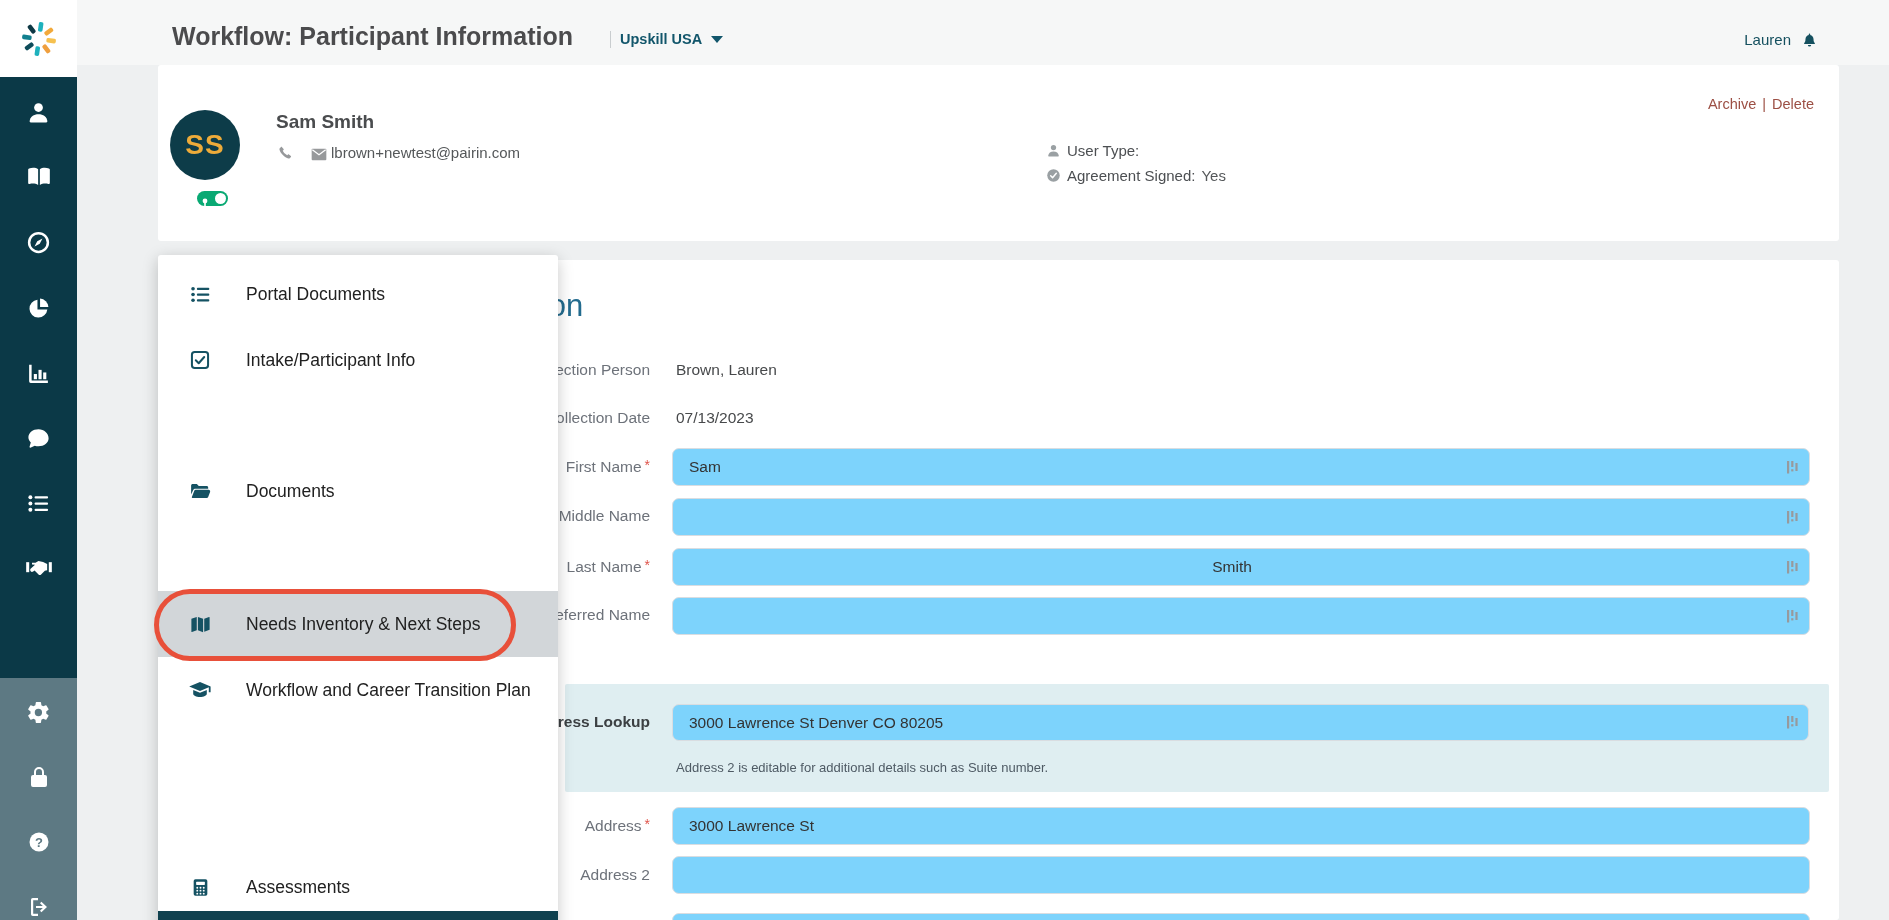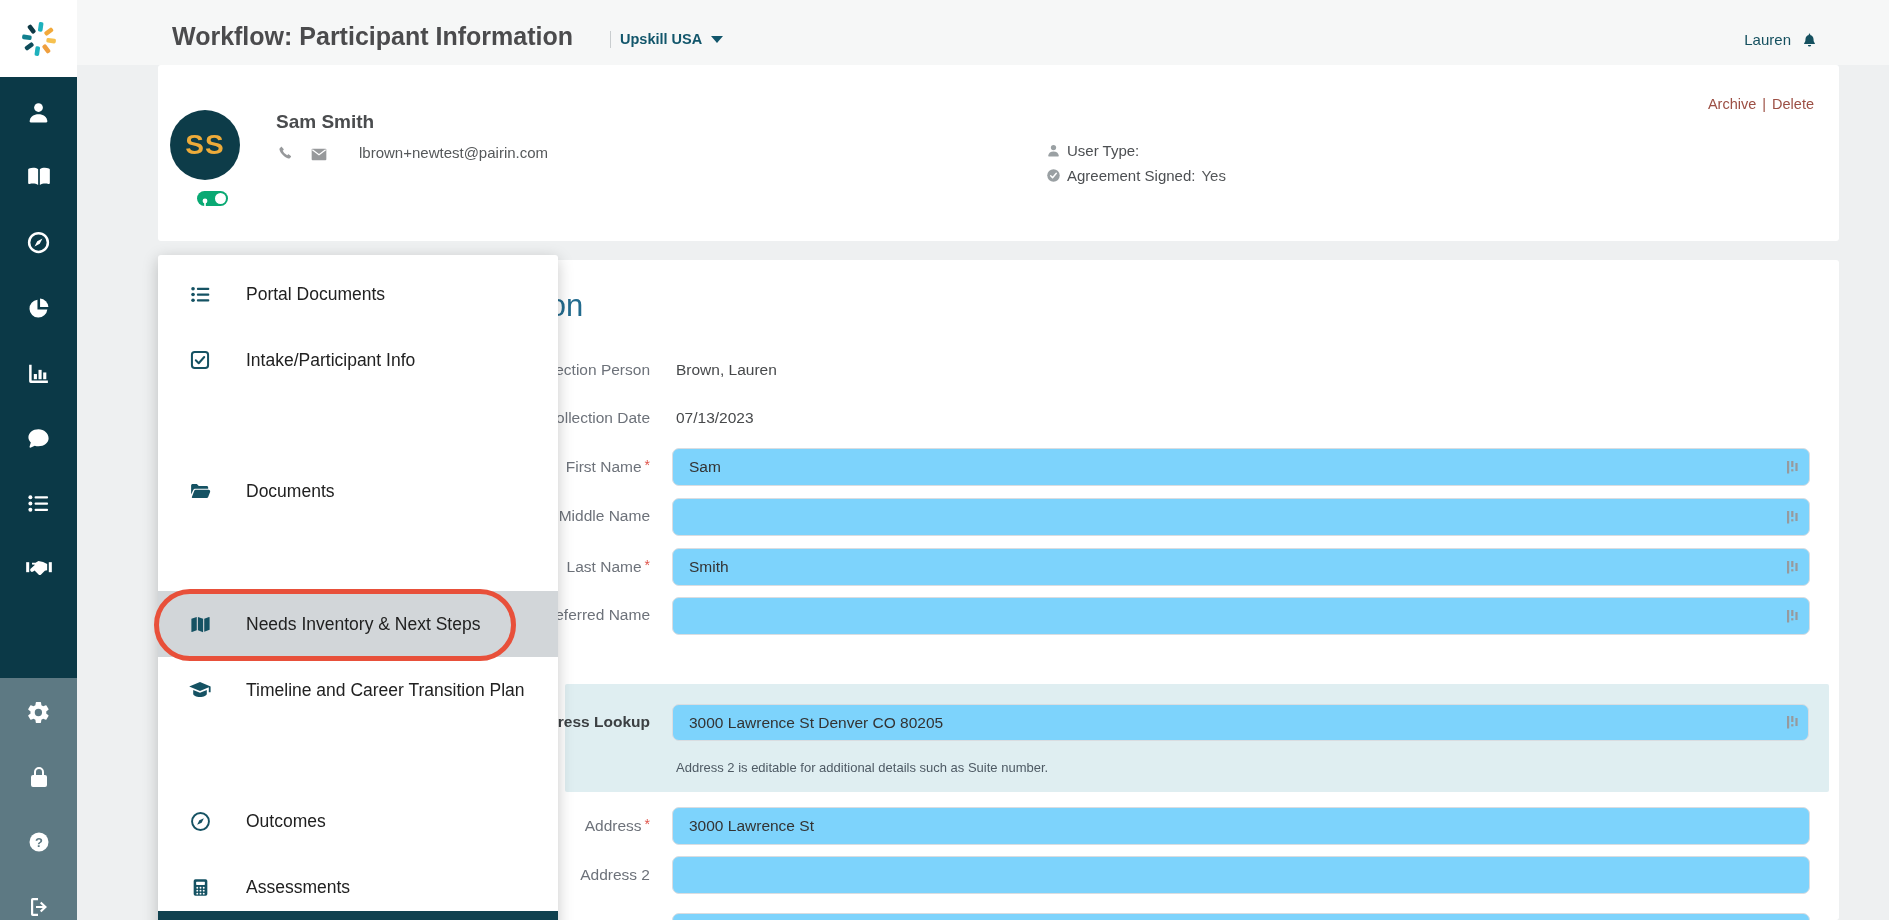--- a/index.html
+++ b/index.html
@@ -24,21 +24,21 @@
   .side-ic { position:absolute; left:0; width:77px; height:30px; display:flex; align-items:center; justify-content:center; color:#ffffff; cursor:pointer; }
 
   
   .profile-card { position:absolute; left:158px; top:65px; width:1681px; height:176px; background:#fff; border-radius:3px; }
   .avatar { position:absolute; left:170px; top:110px; width:70px; height:70px; border-radius:50%; background:#0d3c49; display:flex; align-items:center; justify-content:center; font-size:28px; font-weight:bold; color:#edab3a; letter-spacing:1px; }
   .toggle { position:absolute; left:197px; top:191px; width:31px; height:15px; border-radius:9px; background:#09a973; cursor:pointer; }
   .toggle .knob { position:absolute; right:2px; top:2px; width:11px; height:11px; border-radius:50%; background:#fff; }
   .toggle .keyic { position:absolute; left:4px; top:3px; }
   .profile-name { position:absolute; left:276px; top:111px; font-size:19px; font-weight:bold; color:#4a4c4e; }
   .contact-icon { position:absolute; color:#97999b; }
-  .profile-email { position:absolute; left:331px; top:144px; font-size:15px; color:#55585a;margin-left:28px; }
+  .profile-email { position:absolute; left:331px; top:144px; font-size:15px; color:#55585a; }
   .meta-row { position:absolute; left:1046px; display:flex; align-items:center; gap:6px; }
   .meta-label { font-size:15px; font-weight:normal; color:#4c4f52; }
   .meta-value { font-size:15px; color:#55585a; }
   .meta-ic { color:#9aa0a3; display:flex; }
   .archive-links { position:absolute; right:75px; top:96px; font-size:14.5px; color:#9c4f44; display:flex; gap:6px; }
   .archive-links span { cursor:pointer; }
   .archive-links .sep { cursor:default; }
 
   
   .main-card { position:absolute; left:158px; top:260px; width:1681px; height:660px; background:#fff; border-radius:3px; }
@@ -251,21 +251,21 @@
   <span class="flabel" style="top:507px">Middle Name</span>
   <input class="finput" style="top: 498px;" value="">
   <span class="bars-ic" style="top:510px"><svg width="11" height="15" viewBox="0 0 11 15" fill="currentColor">
         <rect x="0" y="1" width="2.2" height="12.5"></rect>
         <rect x="4.2" y="1" width="2.2" height="6"></rect>
         <rect x="4.2" y="9.2" width="2.2" height="2.2"></rect>
         <rect x="8.4" y="3" width="2.2" height="8"></rect>
       </svg></span>
 
   <span class="flabel" style="top:557px"><span>Last Name</span><span class="req">*</span></span>
-  <input class="finput" style="top: 548px;" value="Smith">
+  <input class="finput" style="top: 548px; text-align: center;" value="Smith">
   <span class="bars-ic" style="top:560px"><svg width="11" height="15" viewBox="0 0 11 15" fill="currentColor">
         <rect x="0" y="1" width="2.2" height="12.5"></rect>
         <rect x="4.2" y="1" width="2.2" height="6"></rect>
         <rect x="4.2" y="9.2" width="2.2" height="2.2"></rect>
         <rect x="8.4" y="3" width="2.2" height="8"></rect>
       </svg></span>
 
   <span class="flabel" style="top:606px">Preferred Name</span>
   <input class="finput" style="top: 597px;" value="">
   <span class="bars-ic" style="top:609px"><svg width="11" height="15" viewBox="0 0 11 15" fill="currentColor">
@@ -337,30 +337,21 @@
       </span>
     <span class="mlabel">Needs Inventory &amp; Next Steps</span>
   </div>
   <div class="menu-item" style="top:657px">
     <span class="mic">
         <svg width="25" height="25" viewBox="0 0 24 24" fill="currentColor">
           <path d="M12 3.4L1.2 7.9 12 12.4l8.8-3.7v5h1.8V7.9z"></path>
           <path d="M5.2 11.4v3.8c0 1.8 3 3.2 6.8 3.2s6.8-1.4 6.8-3.2v-3.8L12 14.2z"></path>
         </svg>
       </span>
-    <span class="mlabel">Timeline and Career Transition Plan</span>
-  </div>
-  <div class="menu-item" style="top:788px">
-    <span class="mic">
-        <svg width="23" height="23" viewBox="0 0 24 24" fill="currentColor">
-          <circle cx="12" cy="12" r="8.8" fill="none" stroke="currentColor" stroke-width="2"></circle>
-          <path d="M15.5 8.5l-2.3 4.7-4.7 2.3 2.3-4.7z"></path>
-        </svg>
-      </span>
-    <span class="mlabel">Outcomes</span>
+    <span class="mlabel">Workflow and Career Transition Plan</span>
   </div>
   <div class="menu-item" style="top:854px">
     <span class="mic">
         <svg width="21" height="21" viewBox="0 0 24 24" fill="currentColor">
           <rect x="4.2" y="2.5" width="15.6" height="19" rx="2"></rect>
           <g fill="#fff">
             <rect x="7" y="5.4" width="10" height="3.6" rx=".6"></rect>
             <circle cx="8.3" cy="12.2" r="1.1"></circle>
             <circle cx="12" cy="12.2" r="1.1"></circle>
             <circle cx="15.7" cy="12.2" r="1.1"></circle>

